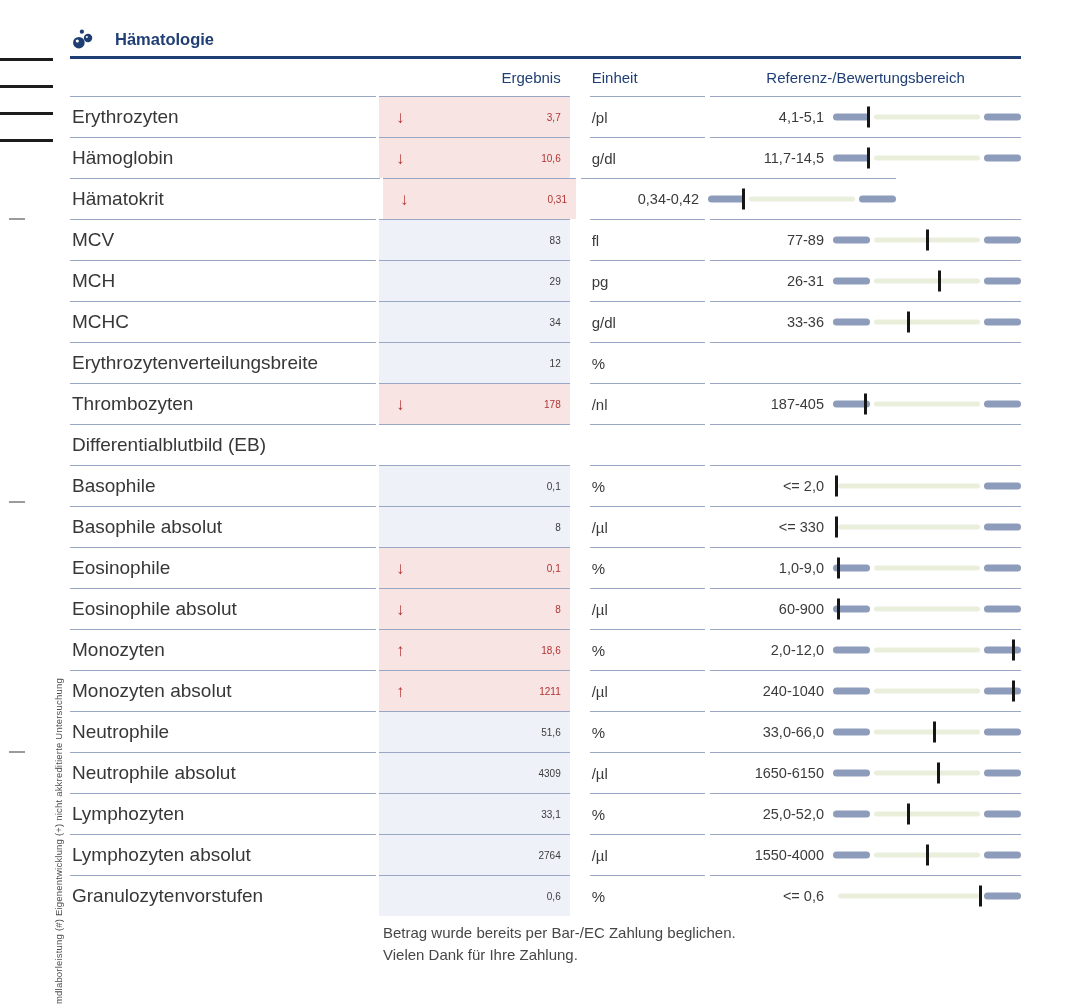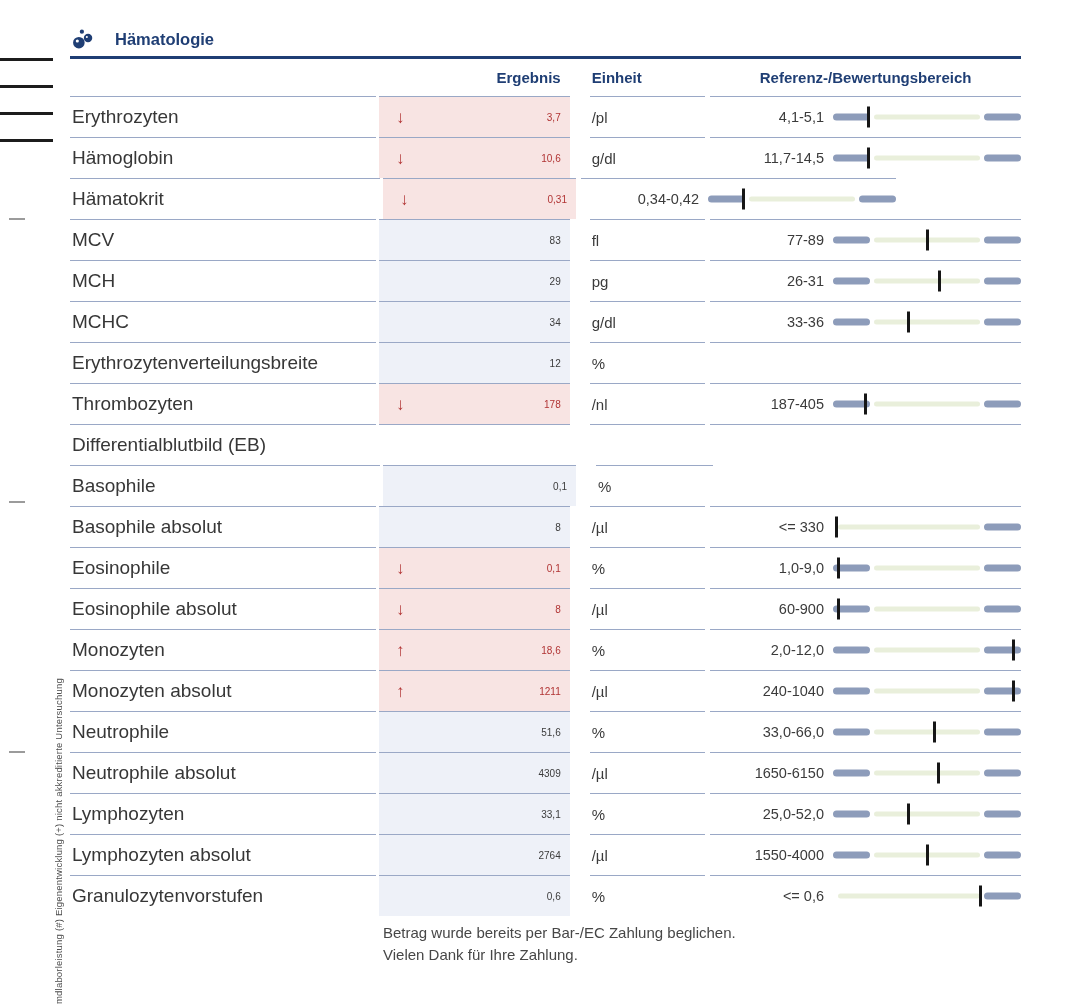--- a/index.html
+++ b/index.html
@@ -15,21 +15,21 @@
     position:absolute; left:53px; top:1004px;
     transform:rotate(-90deg); transform-origin:0 0;
     white-space:nowrap; font-size:9.5px; color:#4c4c4c; letter-spacing:.2px;
   }
   
   .report { position:absolute; left:70px; top:26px; width:951px; }
   .title-row { display:flex; align-items:center; gap:21px; padding-left:2px; height:26px; margin-bottom:4px; }
   .title { font-size:16.5px; font-weight:bold; color:var(--accent); }
   .rule { height:3px; background:var(--accent); }
   
-  .thead { display:flex; height:37px; font-weight:bold; color:var(--accent); font-size:15px; }
+  .thead { display:flex; height:37px; font-weight:normal; color:var(--accent); font-size:15px; }
   .row { display:flex; height:41px; }
   .cell { box-sizing:border-box; display:flex; align-items:center; border-top:1px solid #9aa8c6; }
   .thead .cell { border-top:none; }
   .c-name { width:310px; padding-left:2px; font-size:19px; color:#373737; }
   .c-res  { width:193px; margin-left:3px; padding:0 9px 0 17px; justify-content:space-between; }
   .c-unit { width:117px; margin-left:20px; padding-left:2px; font-size:15px; }
   .c-ref  { width:315px; margin-left:5px; }
   .res-normal { background:var(--res-bg); }
   .res-flag   { background:var(--flag-bg); }
   .h-res  { justify-content:flex-end; }
@@ -236,20 +236,29 @@
     </div>
   </div>
 
   <div class="row">
     <div class="cell c-name name">Basophile</div>
     <div class="cell c-res res-normal">
       <span class="flag"></span>
       <span class="value">0,1</span>
     </div>
     <div class="cell c-unit unit">%</div>
+    <div class="cell c-ref">
+      <span class="ref-text">&lt;= 2,0</span>
+      <span class="bar bar-max">
+
+        <span class="seg seg-green"></span>
+        <span class="seg seg-gray-r"></span>
+        <span class="marker" style="left: 1.85px;"></span>
+      </span>
+    </div>
   </div>
 
   <div class="row">
     <div class="cell c-name name">Basophile absolut</div>
     <div class="cell c-res res-normal">
       <span class="flag"></span>
       <span class="value">8</span>
     </div>
     <div class="cell c-unit unit">/µl</div>
     <div class="cell c-ref">

